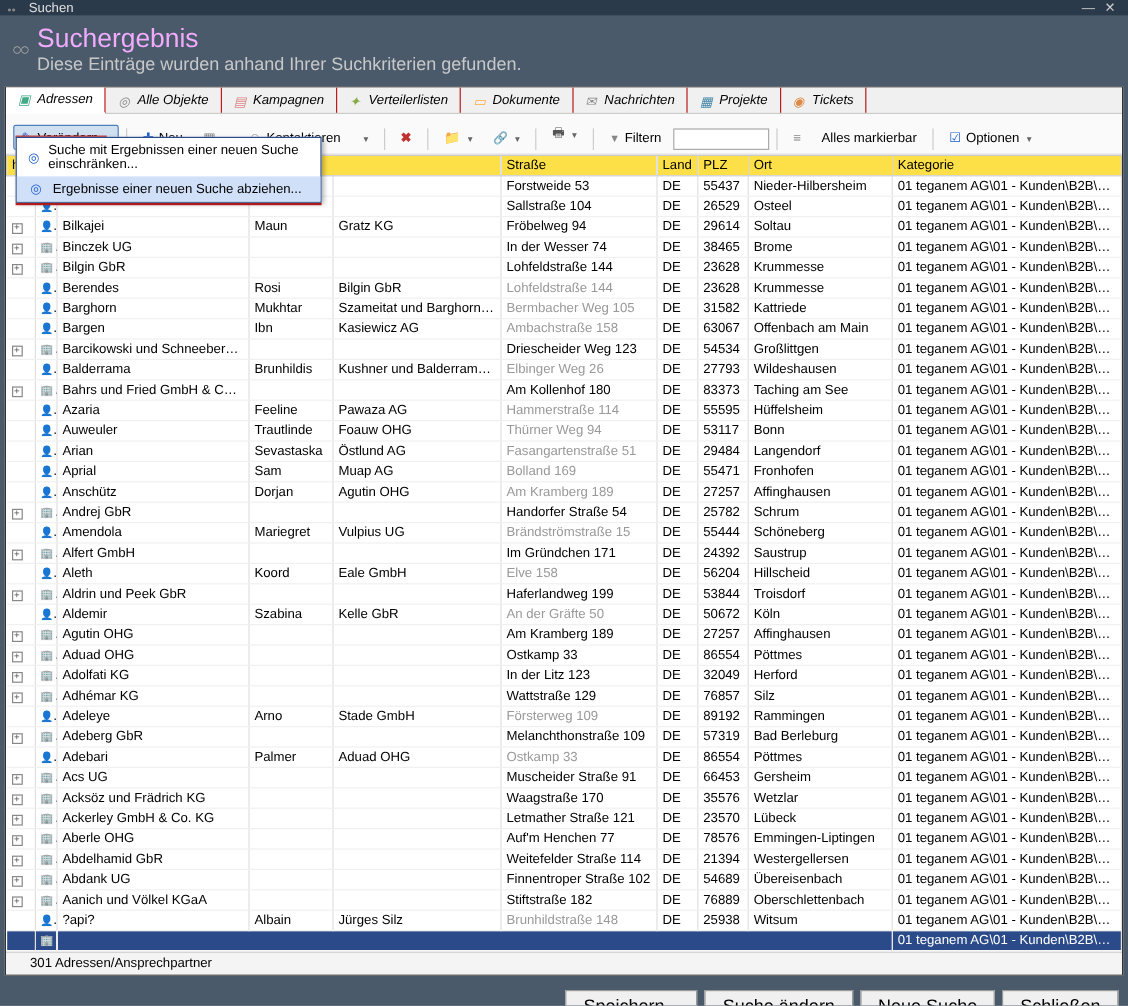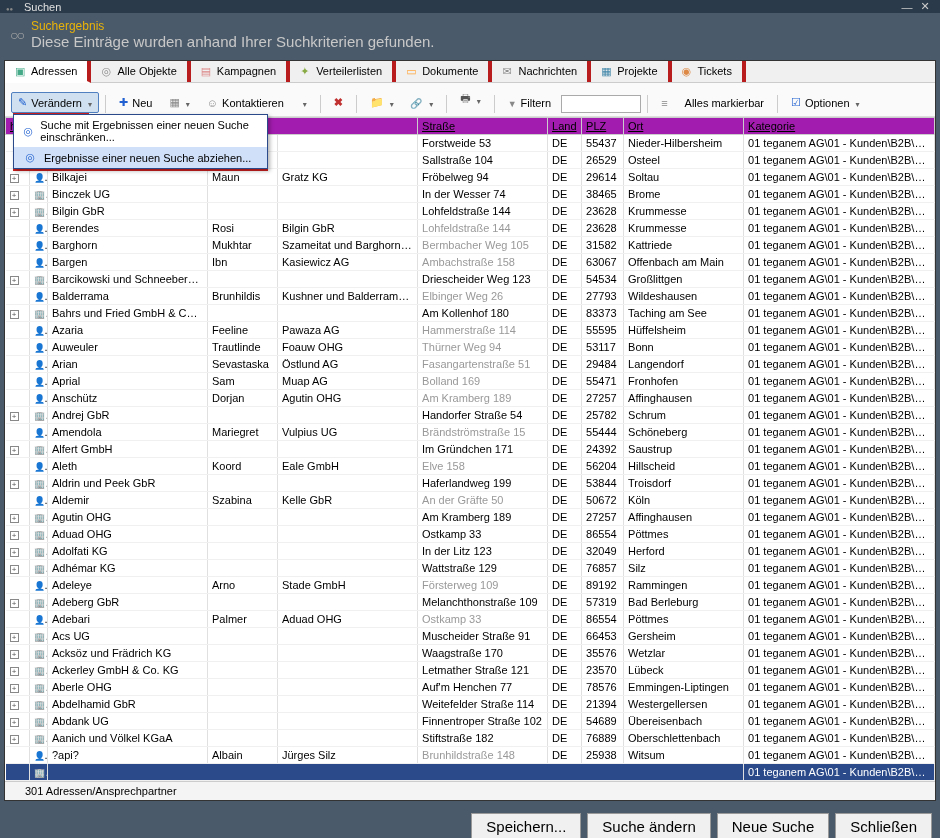--- a/index.html
+++ b/index.html
@@ -5,25 +5,25 @@
 * { box-sizing: border-box; margin: 0; padding: 0; }
 body { font-family: "Segoe UI", Tahoma, sans-serif; font-size: 11px; background: #3a4a5a; overflow: hidden; }
 .window { width: 940px; height: 838px; background: #4a5a6a; display: flex; flex-direction: column; }
 .titlebar { height: 22px; background: #2a3a4a; color: #e0e0e0; display: flex; align-items: center; padding: 0 6px; }
 .titlebar-icon { width: 12px; height: 12px; margin-right: 6px; display: inline-block; }
 .titlebar-icon::before { content: "●●"; font-size: 6px; color: #888; }
 .titlebar-spacer { flex: 1; }
 .titlebar-btn { width: 18px; text-align: center; cursor: pointer; color: #ccc; }
 .header-band { background: #4a5a6a; padding: 6px 10px 10px 10px; display: flex; align-items: center; gap: 8px; }
 .header-circles { font-size: 14px; color: #aaa; letter-spacing: -2px; }
-.header-text h1 { font-size: 12px; font-weight: 400; color: #eab308; }
+.header-text h1 { font-size: 22px; font-weight: 400; color: #f0abfc; }
 .header-text p { font-size: 15px; color: #c8c8c8; }
 .content-panel { flex: 1; margin: 0 4px 4px 4px; background: #fff; display: flex; flex-direction: column; border: 1px solid #333; }
 .tabs { display: flex; background: #f0f0f0; border-bottom: 1px solid #ccc; }
-.tab { padding: 4px 10px; display: flex; gap: 4px; cursor: pointer; border-right: 4px solid #b91c1c; }
+.tab { padding: 4px 10px; display: flex; align-items: center; gap: 4px; cursor: pointer; border-right: 1px solid #b91c1c; font-style: italic; }
 .tab.active { background: #fff; border-bottom: 2px solid #fff; margin-bottom: -1px; }
 .tab-icon { width: 12px; height: 12px; display: inline-block; }
 .ico-addr::before { content: "▣"; color: #4a8; }
 .ico-obj::before { content: "◎"; color: #888; }
 .ico-kamp::before { content: "▤"; color: #d88; }
 .ico-vert::before { content: "✦"; color: #8a4; }
 .ico-doc::before { content: "▭"; color: #fa4; }
 .ico-nach::before { content: "✉"; color: #888; }
 .ico-proj::before { content: "▦"; color: #48a; }
 .ico-tick::before { content: "◉"; color: #d84; }
@@ -45,21 +45,21 @@
 .ico-opt::before { content: "☑"; color: #2060d0; }
 .filter-input { height: 18px; border: 1px solid #aaa; width: 80px; padding: 0 3px; }
 .dropdown-menu { position: absolute; top: 114px; left: 13px; background: #fff; border: 1px solid #2a4a8a; z-index: 100; width: 255px; box-shadow: 2px 2px 4px rgba(0,0,0,0.3); }
 .dropdown-item { padding: 4px 8px; display: flex; align-items: center; gap: 6px; cursor: pointer; }
 .dropdown-item:hover, .dropdown-item.hover { background: #d0e0f8; }
 .dropdown-item .dd-icon { width: 16px; text-align: center; color: #2060d0; }
 .dd-icon::before { content: "◎"; }
 .red-underline { position: absolute; height: 2px; background: #d02020; }
 .grid-wrap { flex: 1; overflow: auto; position: relative; }
 .grid { width: 100%; border-collapse: collapse; table-layout: fixed; }
-.grid th { background: #a21caf; border: 1px solid #ccc; padding: 2px 4px; text-align: left; font-weight: 400; font-size: 11px; position: sticky; top: 0; white-space: nowrap; overflow: hidden; text-decoration: underline; }
+.grid th { background: #fde047; border: 1px solid #ccc; padding: 2px 4px; text-align: left; font-weight: 400; font-size: 11px; position: sticky; top: 0; white-space: nowrap; overflow: hidden; }
 .grid td { border-right: 1px solid #e0e0e0; border-bottom: 1px solid #f0f0f0; padding: 1px 4px; font-size: 11px; white-space: nowrap; overflow: hidden; text-overflow: ellipsis; height: 17px; }
 .grid tr.sel td { background: #2a4a8a; color: #fff; }
 .plus-box { width: 9px; height: 9px; border: 1px solid #888; display: inline-flex; align-items: center; justify-content: center; font-size: 8px; line-height: 1; color: #555; cursor: pointer; }
 .person-ico { width: 10px; height: 10px; display: inline-block; }
 .person-ico::before { content: "👤"; font-size: 9px; }
 .building-ico::before { content: "🏢"; font-size: 9px; }
 .fade-text { color: #999; }
 .statusbar { padding: 3px 20px; border-top: 1px solid #ccc; background: #f4f4f4; font-size: 11px; }
 .footer-buttons { display: flex; justify-content: flex-end; gap: 6px; padding: 8px; background: #4a5a6a; }
 .footer-btn { padding: 4px 14px; background: #f0f0f0; border: 1px solid #999; cursor: pointer; font-size: 15px; }

